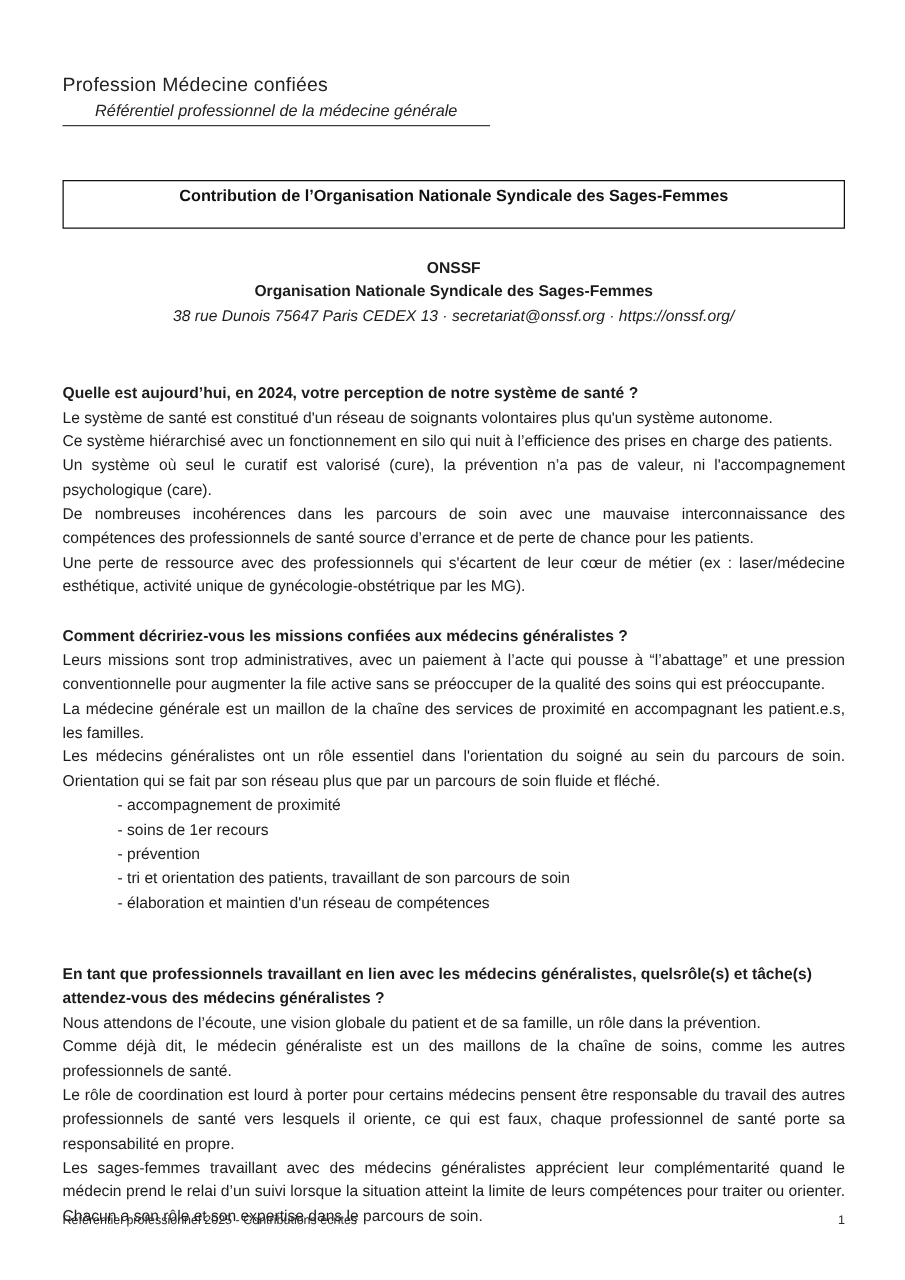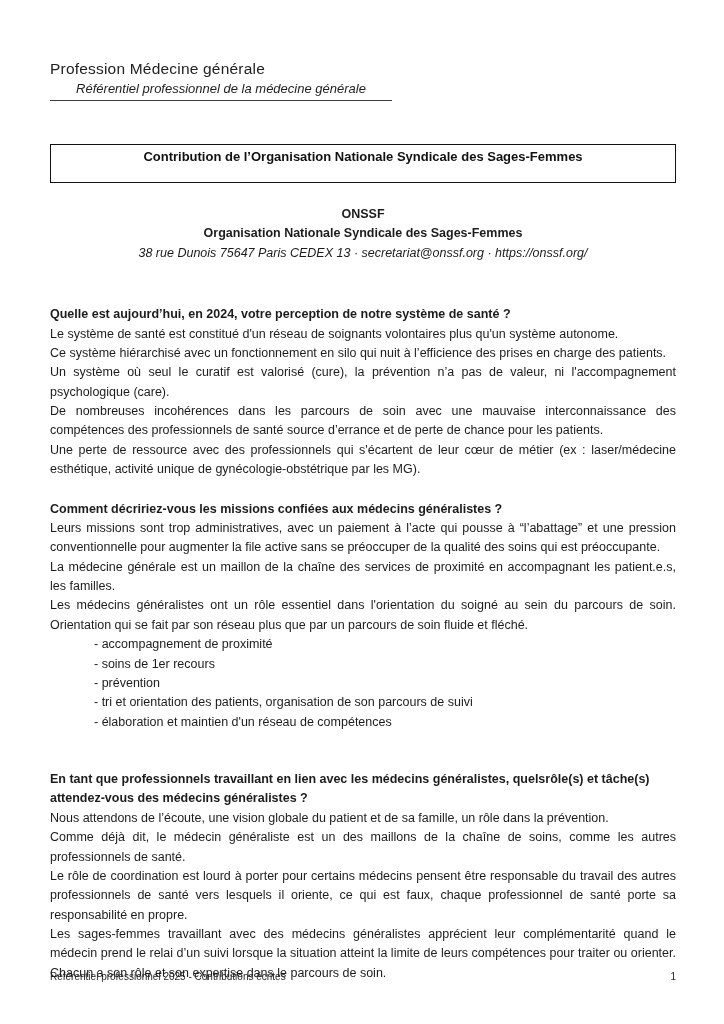--- a/index.html
+++ b/index.html
@@ -56,21 +56,21 @@
     font-size: 10px;
     color: #262626;
   }
 </style>
 </head>
 <body>
 
 <div class="page">
 
   <header class="doc-header">
-    <div class="doc-title">Profession Médecine générale</div>
+    <div class="doc-title">Profession Médecine confiées</div>
     <div class="doc-subtitle">Référentiel professionnel de la médecine générale</div>
   </header>
 
   <div class="boxed-title">Contribution de l’Organisation Nationale Syndicale des Sages-Femmes</div>
 
   <div class="org-block">
     <div class="bold">ONSSF</div>
     <div class="bold">Organisation Nationale Syndicale des Sages-Femmes</div>
     <div class="italic">38 rue Dunois 75647 Paris CEDEX 13 · secretariat@onssf.org · https://onssf.org/</div>
   </div>
@@ -86,21 +86,21 @@
 
   <section class="qa qa-2">
     <h2>Comment décririez-vous les missions confiées aux médecins généralistes ?</h2>
     <p>Leurs missions sont trop administratives, avec un paiement à l’acte qui pousse à “l’abattage” et une pression conventionnelle pour augmenter la file active sans se préoccuper de la qualité des soins qui est préoccupante.</p>
     <p>La médecine générale est un maillon de la chaîne des services de proximité en accompagnant les patient.e.s, les familles.</p>
     <p>Les médecins généralistes ont un rôle essentiel dans l'orientation du soigné au sein du parcours de soin. Orientation qui se fait par son réseau plus que par un parcours de soin fluide et fléché.</p>
     <div class="missions-list">
       <div class="list-item">- accompagnement de proximité</div>
       <div class="list-item">- soins de 1er recours</div>
       <div class="list-item">- prévention</div>
-      <div class="list-item">- tri et orientation des patients, organisation de son parcours de suivi</div>
+      <div class="list-item">- tri et orientation des patients, travaillant de son parcours de soin</div>
       <div class="list-item">- élaboration et maintien d'un réseau de compétences</div>
     </div>
   </section>
 
   <section class="qa qa-3">
     <h2>En tant que professionnels travaillant en lien avec les médecins généralistes, quelsrôle(s) et tâche(s) attendez-vous des médecins généralistes ?</h2>
     <p>Nous attendons de l’écoute, une vision globale du patient et de sa famille, un rôle dans la prévention.</p>
     <p>Comme déjà dit, le médecin généraliste est un des maillons de la chaîne de soins, comme les autres professionnels de santé.</p>
     <p>Le rôle de coordination est lourd à porter pour certains médecins pensent être responsable du travail des autres professionnels de santé vers lesquels il oriente, ce qui est faux, chaque professionnel de santé porte sa responsabilité en propre.</p>
     <p>Les sages-femmes travaillant avec des médecins généralistes apprécient leur complémentarité quand le médecin prend le relai d’un suivi lorsque la situation atteint la limite de leurs compétences pour traiter ou orienter. Chacun a son rôle et son expertise dans le parcours de soin.</p>

